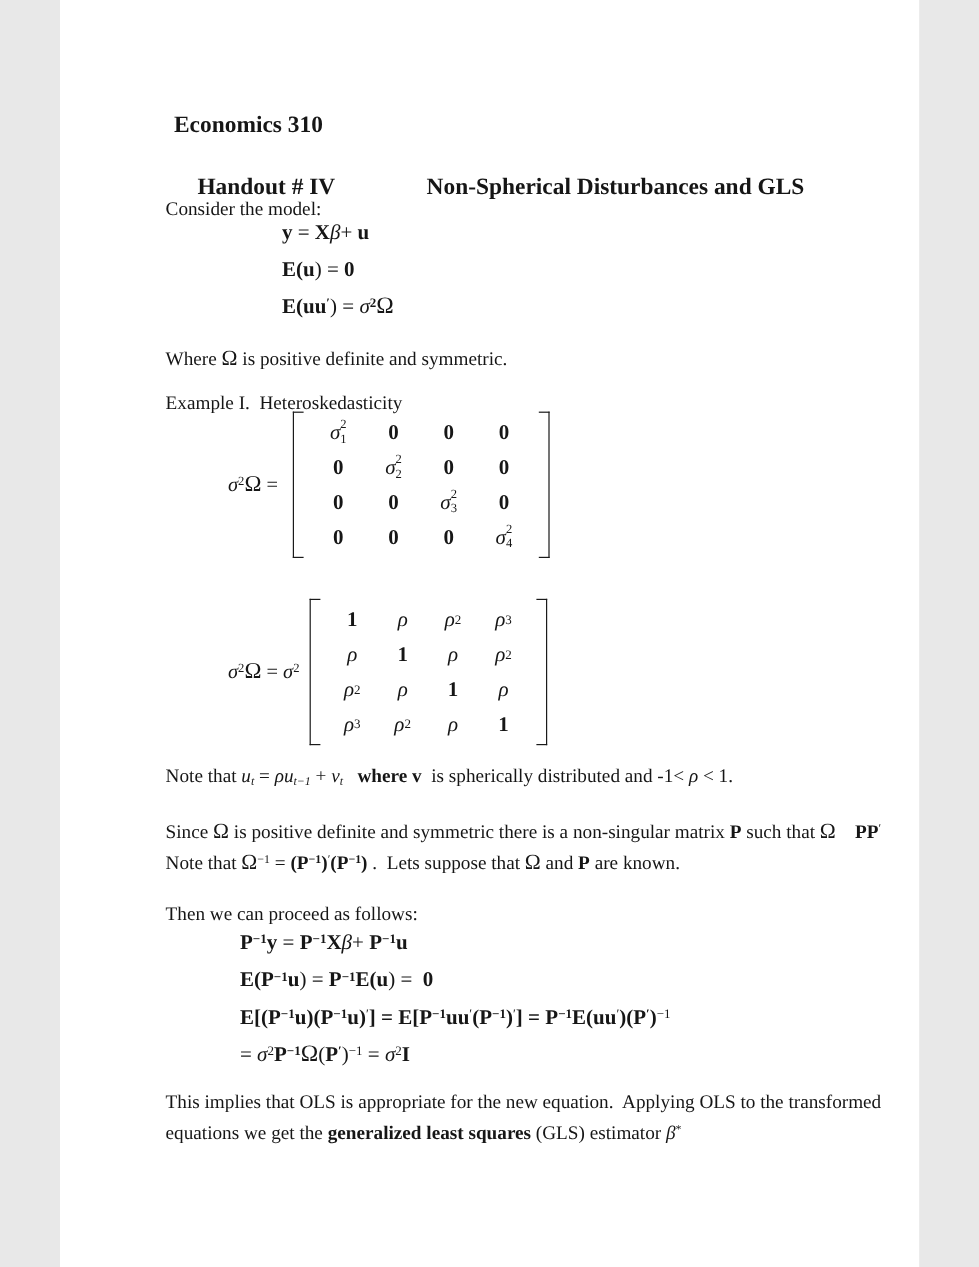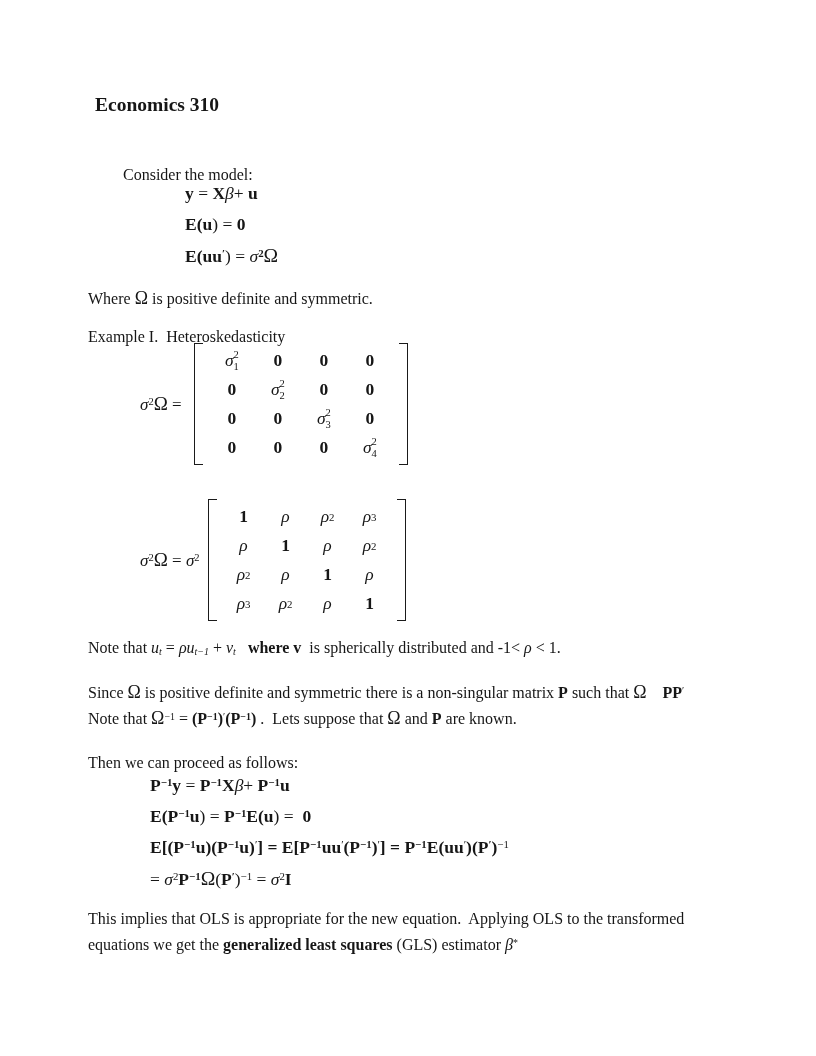--- a/index.html
+++ b/index.html
@@ -1,18 +1,18 @@
 <!DOCTYPE html>
 <html><head>
 <meta charset="utf-8">
 <style>
   html, body { margin: 0; padding: 0; background: #e8e8e8; }
   .page {
     position: relative;
-    width: 816px;
+    width: 716px;
     height: 1056px;
     margin: 0 auto;
     background: #ffffff;
     font-family: "Liberation Serif", serif;
     color: #161616;
     overflow: hidden;
   }
   .abs { position: absolute; white-space: pre-wrap; }
 
   
@@ -53,22 +53,25 @@
   }
   .m1 .mcell { width: 46px; }
   .m2 .mcell { width: 42px; }
 </style>
 </head>
 <body>
 
 <div class="page">
 
   <div class="abs title-line" style="left:95px; top:92px;">Economics 310</div>
+  <div class="abs title-line" style="left:95px; top:118px;">
+    <span class="handout-cell">Handout # IV</span><span>Non-Spherical Disturbances and GLS</span>
+  </div>
 
-  <div class="abs body-line" style="left:88px; top:162px;margin-left:35px;">Consider the model:</div>
+  <div class="abs body-line" style="left:88px; top:162px;">Consider the model:</div>
   <div class="abs eq-line" style="left:185px; top:178px;"><span class="tk b">y</span><span class="tk "> = </span><span class="tk b">X</span><span class="tk i">β</span><span class="tk ">+ </span><span class="tk b">u</span></div>
   <div class="abs eq-line" style="left:185px; top:209px;"><span class="tk b">E(</span><span class="tk b">u</span><span class="tk ">) = </span><span class="tk b">0</span></div>
   <div class="abs eq-line" style="left:185px; top:240px;"><span class="tk b">E(</span><span class="tk b">uu</span><span class="tk sup b">′</span><span class="tk ">) = </span><span class="tk i">σ</span><span class="tk sup b">2</span><span class="tk gk">Ω</span></div>
 
   <div class="abs body-line" style="left:88px; top:285px;"><span class="tk ">Where </span><span class="tk gk">Ω</span><span class="tk "> is positive definite and symmetric.</span></div>
 
   <div class="abs body-line" style="left:88px; top:324px;">Example I.  Heteroskedasticity</div>
   <div class="abs matrix-box m1" style="left:140px; top:344px; height:120px;">
     <span class="matrix-label"><span class="tk i">σ</span><span class="tk sup">2</span><span class="tk gk">Ω</span><span class="tk "> = </span></span>
     <span class="mwrap">

